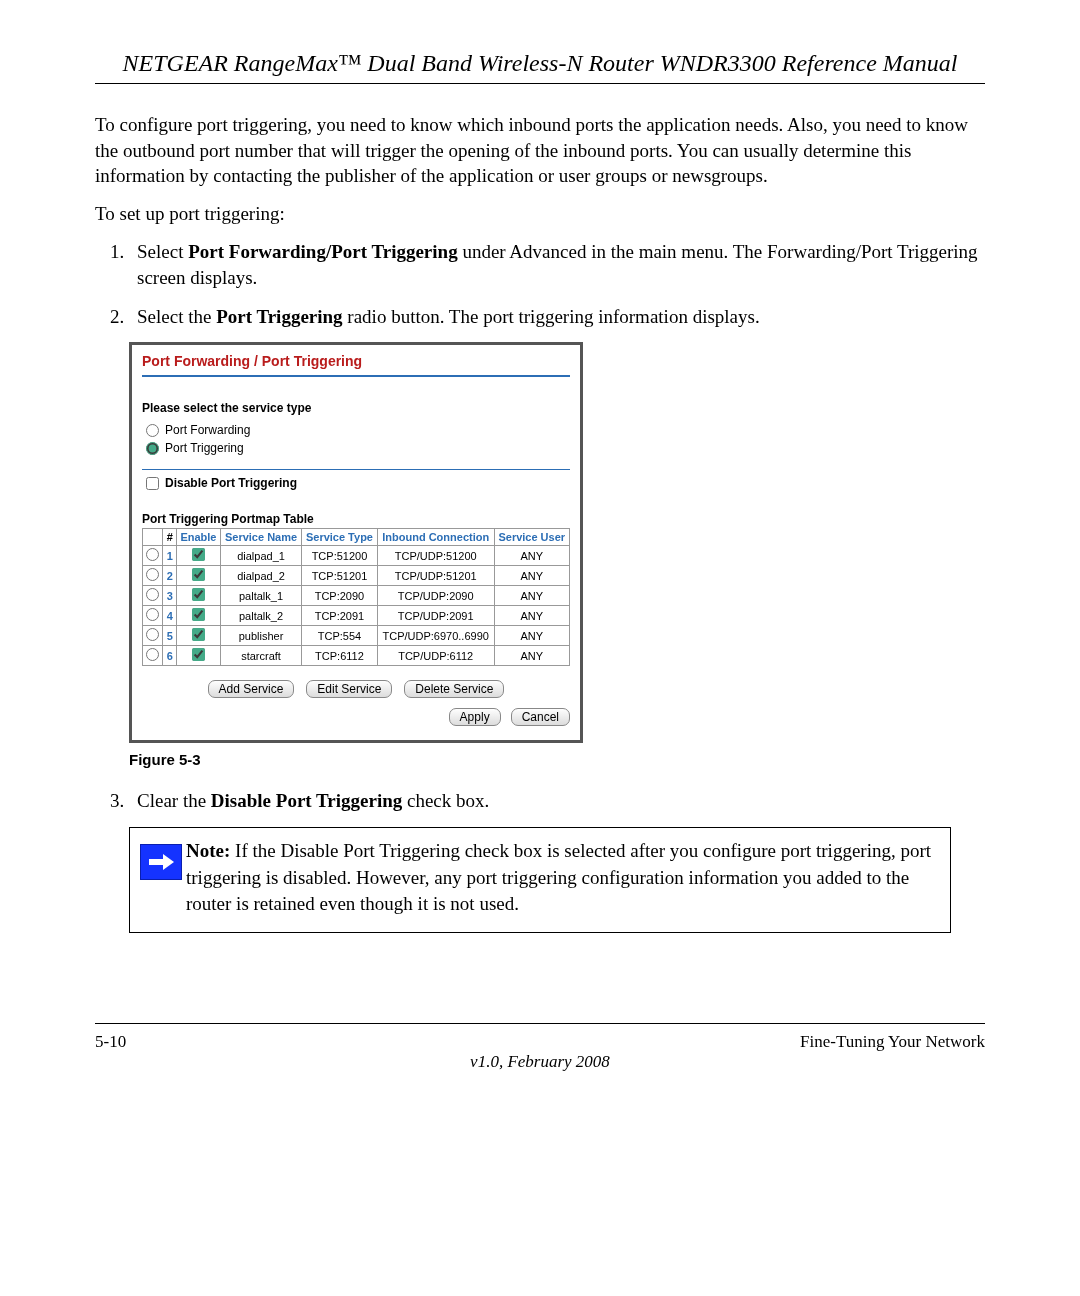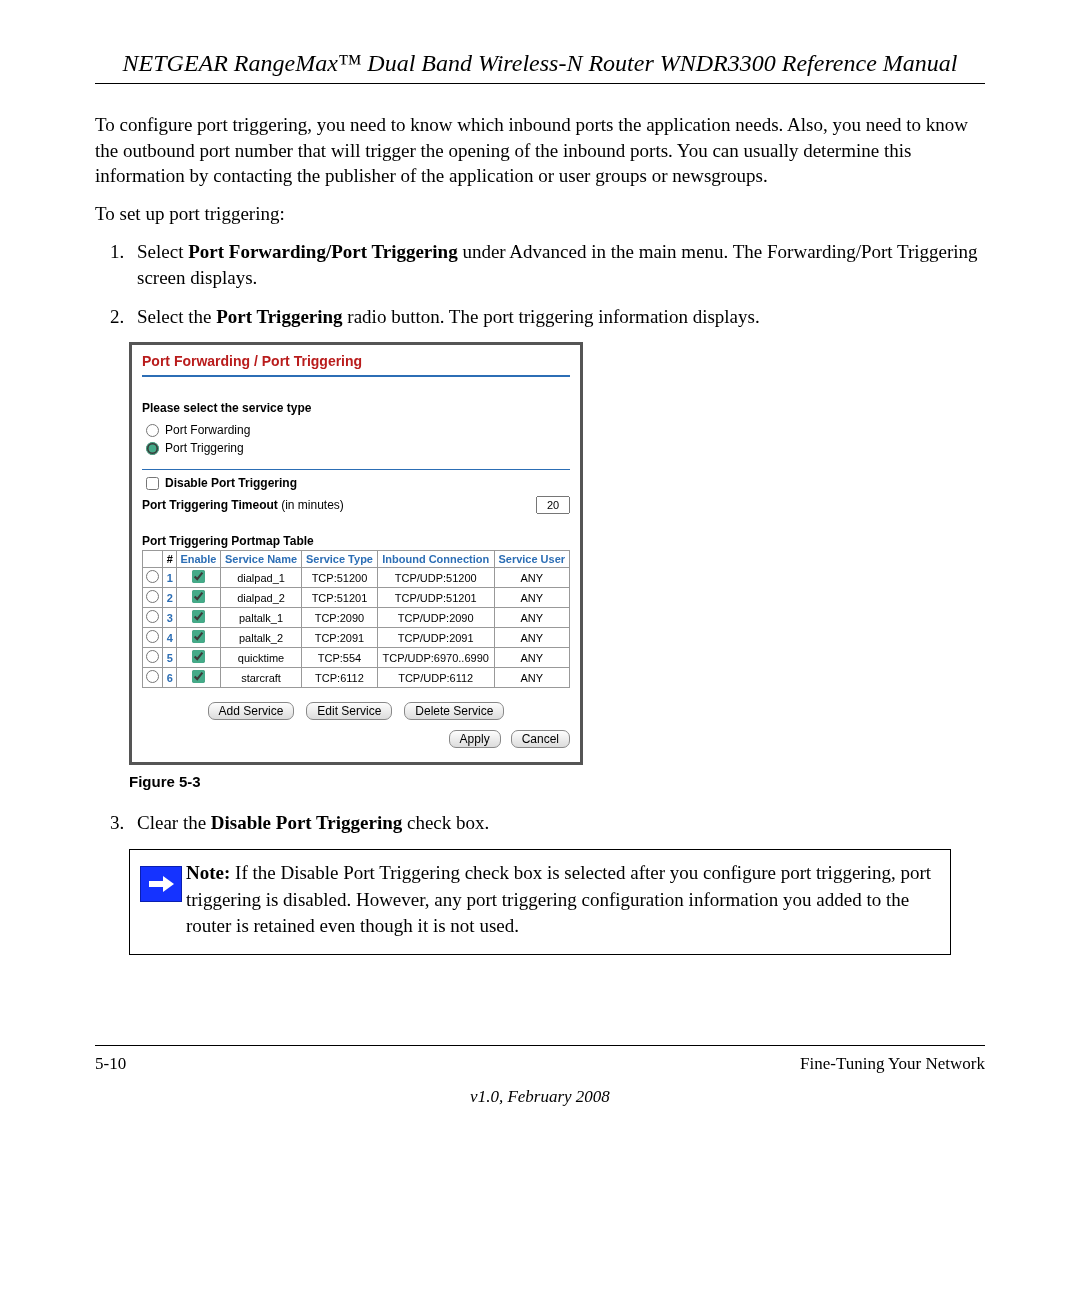--- a/index.html
+++ b/index.html
@@ -181,21 +181,21 @@
   .foot-row {
     display: flex;
     justify-content: space-between;
     font-size: 17px;
     margin-top: 4px;
   }
   .foot-version {
     text-align: center;
     font-style: italic;
     font-size: 17px;
-    margin-top: 13px;
+    margin-top: 0;
   }
 </style>
 </head>
 <body>
 
 <div class="page">
   <div class="running-head">NETGEAR RangeMax™ Dual Band Wireless-N Router WNDR3300 Reference Manual</div>
   <hr class="rule">
 
   <p class="body">To configure port triggering, you need to know which inbound ports the application needs. Also, you need to know the outbound port number that will trigger the opening of the inbound ports. You can usually determine this information by contacting the publisher of the application or user groups or newsgroups.</p>
@@ -220,24 +220,20 @@
       </div>
       <div class="radio-row">
         <input type="radio" checked="" style="">
         <span>Port Triggering</span>
       </div>
       <hr class="divider">
       <div class="check-row">
         <input type="checkbox" style="">
         <span class="b">Disable Port Triggering</span>
       </div>
-      <div class="timeout-row">
-        <div><span class="b">Port Triggering Timeout</span><span> (in minutes)</span></div>
-        <input type="text" value="20" style="">
-      </div>
       <div class="portmap-title">Port Triggering Portmap Table</div>
 
       <table class="portmap">
         <thead>
           <tr>
             <th class="corner"></th>
             <th class="corner">#</th>
             <th>Enable</th>
             <th>Service Name</th>
             <th>Service Type</th>
@@ -279,21 +275,21 @@
             <td><input type="checkbox" checked="" style=""></td>
             <td>paltalk_2</td>
             <td>TCP:2091</td>
             <td>TCP/UDP:2091</td>
             <td>ANY</td>
           </tr>
           <tr>
             <td><input type="radio" style=""></td>
             <td style="color:#2c6eb5;font-weight:bold;">5</td>
             <td><input type="checkbox" checked="" style=""></td>
-            <td>quicktime</td>
+            <td>publisher</td>
             <td>TCP:554</td>
             <td>TCP/UDP:6970..6990</td>
             <td>ANY</td>
           </tr>
           <tr>
             <td><input type="radio" style=""></td>
             <td style="color:#2c6eb5;font-weight:bold;">6</td>
             <td><input type="checkbox" checked="" style=""></td>
             <td>starcraft</td>
             <td>TCP:6112</td>

